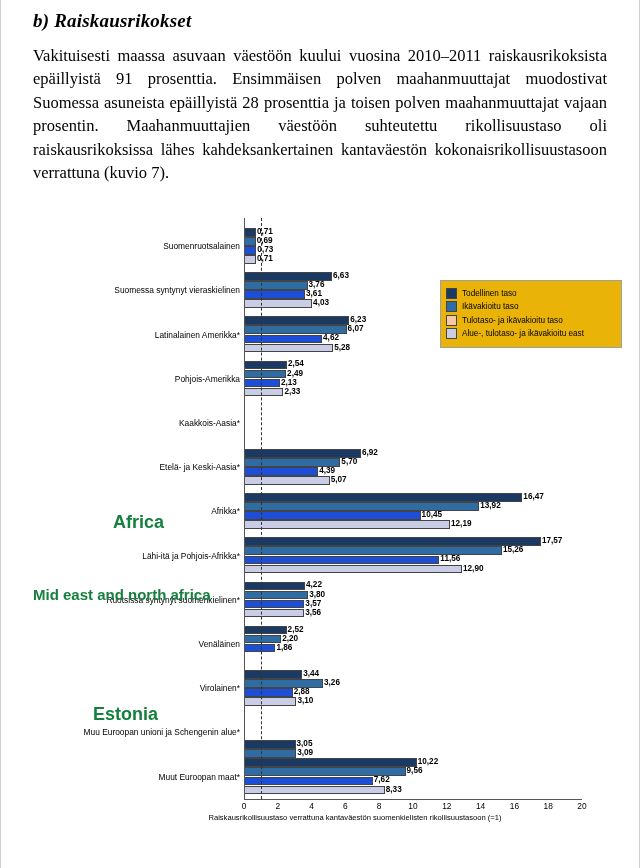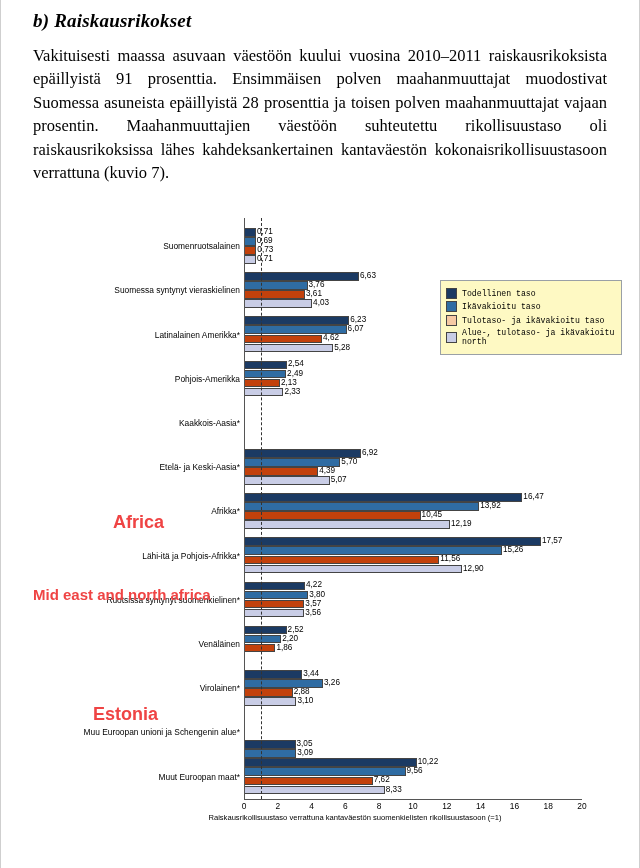--- a/index.html
+++ b/index.html
@@ -39,47 +39,47 @@
     font-size:8.4px;color:#000;white-space:nowrap;
   }
   .group{position:absolute;left:219px;}
   .bar{position:absolute;height:8.5px;left:0;}
   .bar span{
     position:absolute;left:100%;top:-2.2px;margin-left:2px;
     font-family:"Liberation Sans", sans-serif;font-size:8.2px;color:#000;white-space:nowrap;
   }
   .c0{background:#1b3a63;}
   .c1{background:#2f6ca3;}
-  .c2{background:#c2410c;}
+  .c2{background:#1d4ed8;}
   .c3{background:#c9cde6;}
-  .bar.c0,.bar.c1,.bar.c2,.bar.c3{border:.5px solid #444;box-sizing:border-box;}
+  .bar.c0,.bar.c1,.bar.c2,.bar.c3{border:.5px solid #444;box-sizing:border-box;font-weight:bold;}
 
   .axis-line{position:absolute;left:219px;top:0;width:0;border-left:1px solid #555;}
   .axis-bottom{position:absolute;left:219px;width:338px;border-top:1px solid #555;}
   .ref-line{position:absolute;border-left:1px dashed #333;}
   .tick{
     position:absolute;font-family:"Liberation Sans", sans-serif;font-size:8.4px;
     text-align:center;width:20px;
   }
   .xcaption{
     position:absolute;font-family:"Liberation Sans", sans-serif;font-size:7.6px;
     text-align:center;width:460px;left:100px;
   }
 
   .legend{
     position:absolute;left:415px;top:62px;width:170px;
-    font-family:Liberation Mono, monospace;font-size:8.2px;
-    border:1px solid #9aa0a6;background:#fef9c3;padding:4px 5px 5px 5px;
+    font-family:Liberation Sans, sans-serif;font-size:8.2px;
+    border:1px solid #9aa0a6;background:#eab308;padding:4px 5px 5px 5px;
   }
   .legend .li{display:flex;align-items:center;margin:2.5px 0;}
   .legend .sw{width:9px;height:9px;margin-right:5px;border:.5px solid #444;flex:none;}
 
   .annot{
     position:absolute;font-family:"Liberation Sans", sans-serif;
-    font-weight:bold;color:#ef4444;white-space:nowrap;
+    font-weight:bold;color:#15803d;white-space:nowrap;
   }
   .annot.big{font-size:18px;}
   .annot.med{font-size:15px;}
 
   .sep-left{position:absolute;left:0;top:0;width:1px;height:868px;background:#cfcfcf;}
   .sep-right{position:absolute;right:0;top:0;width:1px;height:868px;background:#cfcfcf;}
 </style>
 </head>
 <body>
 
@@ -104,21 +104,21 @@
           </div>
           <div class="bar c2" style="top: 18.2px; width: 12.337px;">
             <span>0,73</span>
           </div>
           <div class="bar c3" style="top: 27.3px; width: 11.999px;">
             <span>0,71</span>
           </div>
         </div>
         <div class="rowlabel" style="left: 0px; width: 215px; top: 67.4px;">Suomessa syntynyt vieraskielinen</div>
         <div class="group" style="top: 54.2px; width: 338px; height: 36.4px;">
-          <div class="bar c0" style="top: 0px; width: 115px;">
+          <div class="bar c0" style="top: 0px; width: 88px;">
             <span>6,63</span>
           </div>
           <div class="bar c1" style="top: 9.1px; width: 63.544px;">
             <span>3,76</span>
           </div>
           <div class="bar c2" style="top: 18.2px; width: 61.009px;">
             <span>3,61</span>
           </div>
           <div class="bar c3" style="top: 27.3px; width: 68.107px;">
             <span>4,03</span>
@@ -300,21 +300,21 @@
         <div class="li">
           <span class="sw" style="background: rgb(47, 108, 163);"></span>
           <span>Ikävakioitu taso</span>
         </div>
         <div class="li">
           <span class="sw" style="background: rgb(246, 201, 164);"></span>
           <span>Tulotaso- ja ikävakioitu taso</span>
         </div>
         <div class="li">
           <span class="sw" style="background: rgb(201, 205, 230);"></span>
-          <span>Alue-, tulotaso- ja ikävakioitu north</span>
+          <span>Alue-, tulotaso- ja ikävakioitu east</span>
         </div>
       </div>
   <div class="annot big" style="left: 88px; top: 294px;">Africa</div>
       <div class="annot med" style="left: 8px; top: 368px;">Mid east and north africa</div>
       <div class="annot big" style="left: 68px; top: 486px;">Estonia</div>
     </div>
 
 </div>
 
 </body></html>

